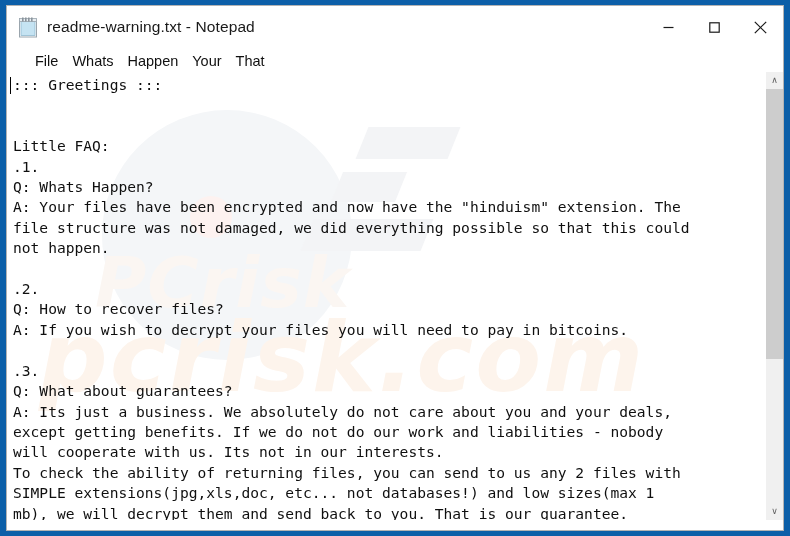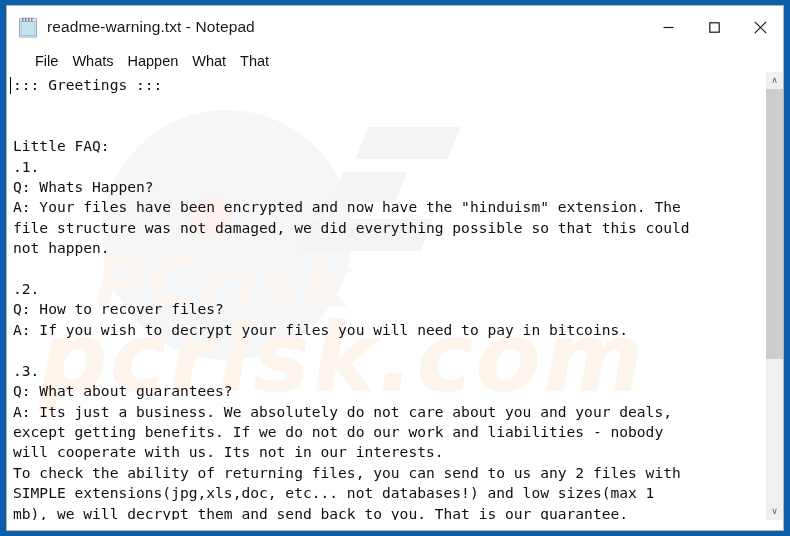--- a/index.html
+++ b/index.html
@@ -288,21 +288,21 @@
             <line x1="12.2" y1="0.8" x2="0.8" y2="12.2" stroke="#1a1a1a" stroke-width="1.2"></line>
           </svg>
         </button>
       </div>
     </div>
 
     <div id="menu-bar">
       <div class="menu-item">File</div>
       <div class="menu-item">Whats</div>
       <div class="menu-item">Happen</div>
-      <div class="menu-item">What</div>
+      <div class="menu-item">Your</div>
       <div class="menu-item">That</div>
     </div>
 
     <div id="editor-area">
 
       <div id="text-surface">
 
         <div id="watermark">
           <div class="wm-circle" id="wm-circle-big"></div>
           <div class="wm-circle" id="wm-circle-small"></div>

